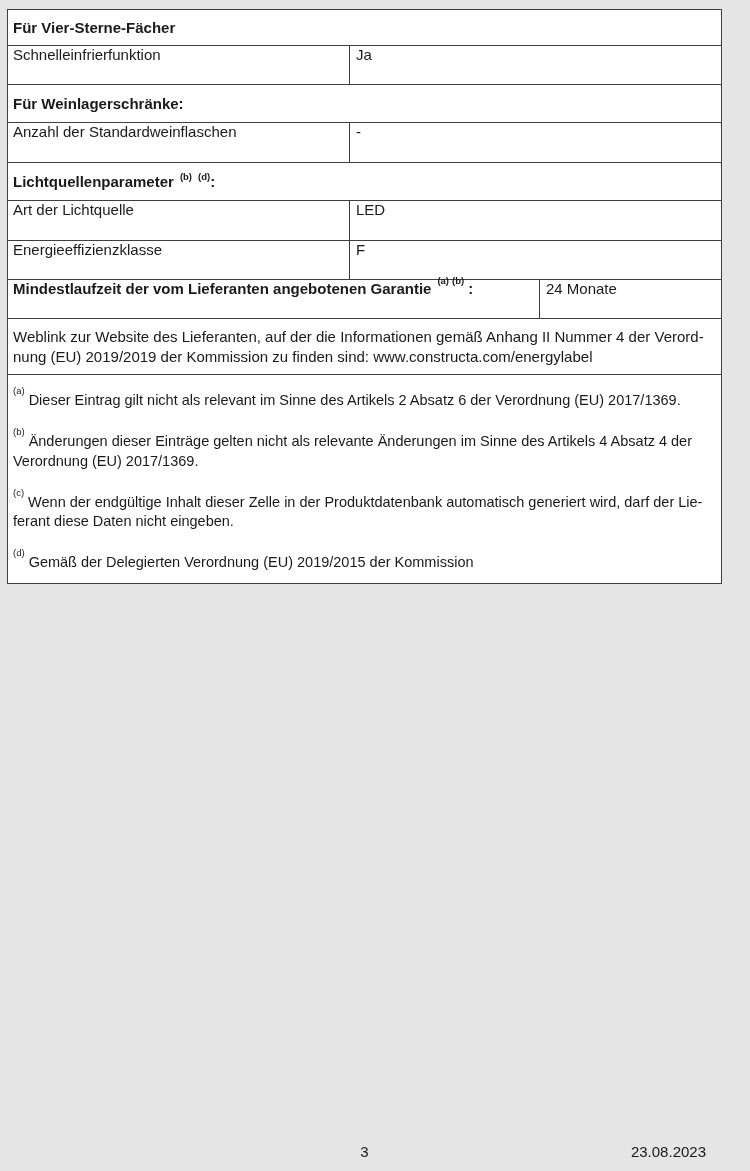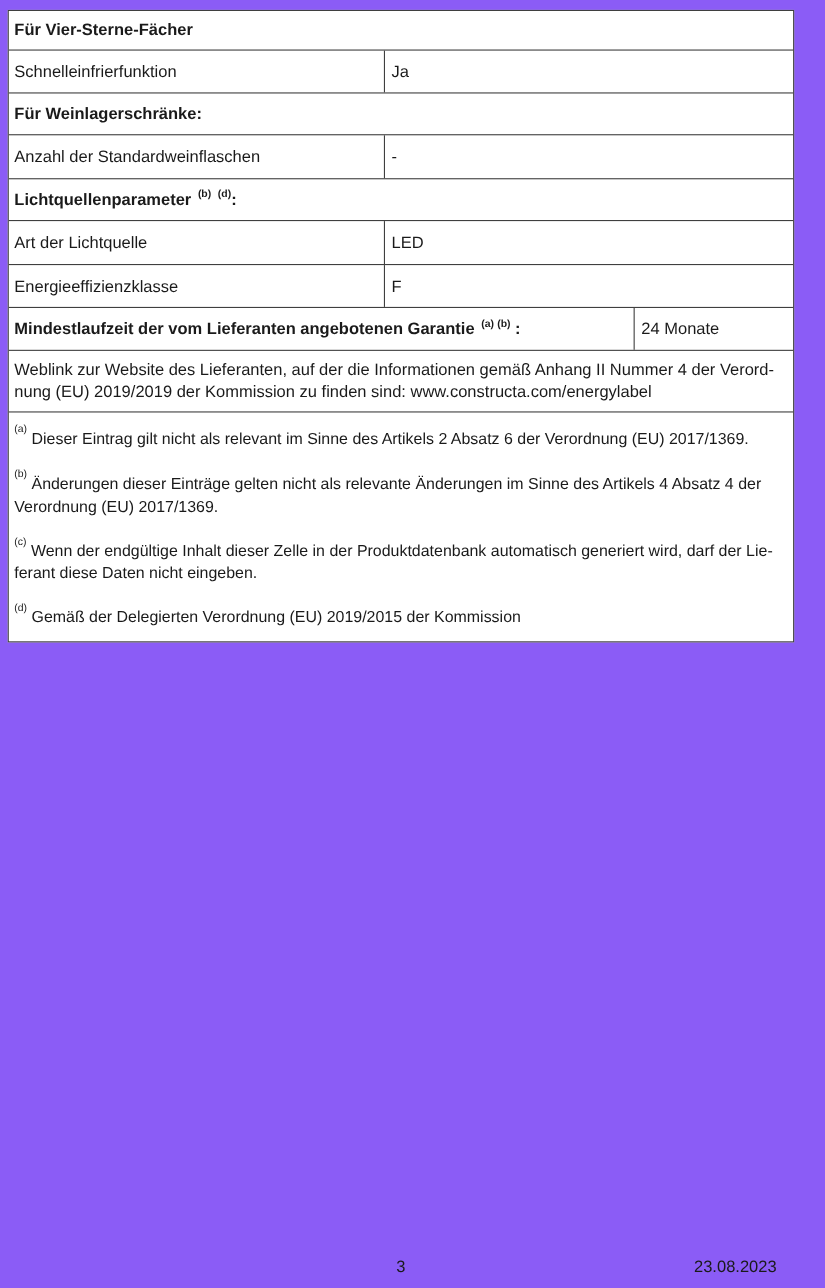--- a/index.html
+++ b/index.html
@@ -4,38 +4,38 @@
 <style>
   * { margin:0; padding:0; box-sizing:border-box; }
   html,body { width:750px; height:1171px; }
   body {
     background:#ffffff;
     font-family:"Liberation Sans", sans-serif;
     color:#1a1a1a;
     position:relative;
     font-size:15px;
   }
-  .page { position:absolute; inset:0; background:#8b5cf6;text-decoration:underline; }
+  .page { position:absolute; inset:0; background:#e5e5e5;text-decoration:underline; }
 
   .spec-table {
     position:absolute; left:7px; top:9px; width:715px;
     border:1.5px solid #3f3f3f;
     background:#ffffff;
   }
   .row { border-top:1.5px solid #3f3f3f; }
   .row:first-child { border-top:none; }
 
   .section-row {
     display:flex; align-items:center;
     padding:0 10px 0 5px;
     font-weight:bold;
   }
   .kv-row { display:grid; grid-template-columns:341px 1fr; }
-  .kv-row.wide { grid-template-columns:531px 1fr;gap:37px; }
-  .cell { display:flex; align-items:center; padding:0 8px 0 5px; min-width:0; }
+  .kv-row.wide { grid-template-columns:531px 1fr; }
+  .cell { display:flex; padding:0 8px 0 5px; min-width:0; }
   .value-cell { border-left:1.5px solid #3f3f3f; padding-left:6px; }
   .label-bold { font-weight:bold; }
 
   .para-row {
     padding:8px 8px 8px 5px;
     line-height:20px;
   }
   .forced-line { white-space:nowrap; }
 
   .footnotes-row {

